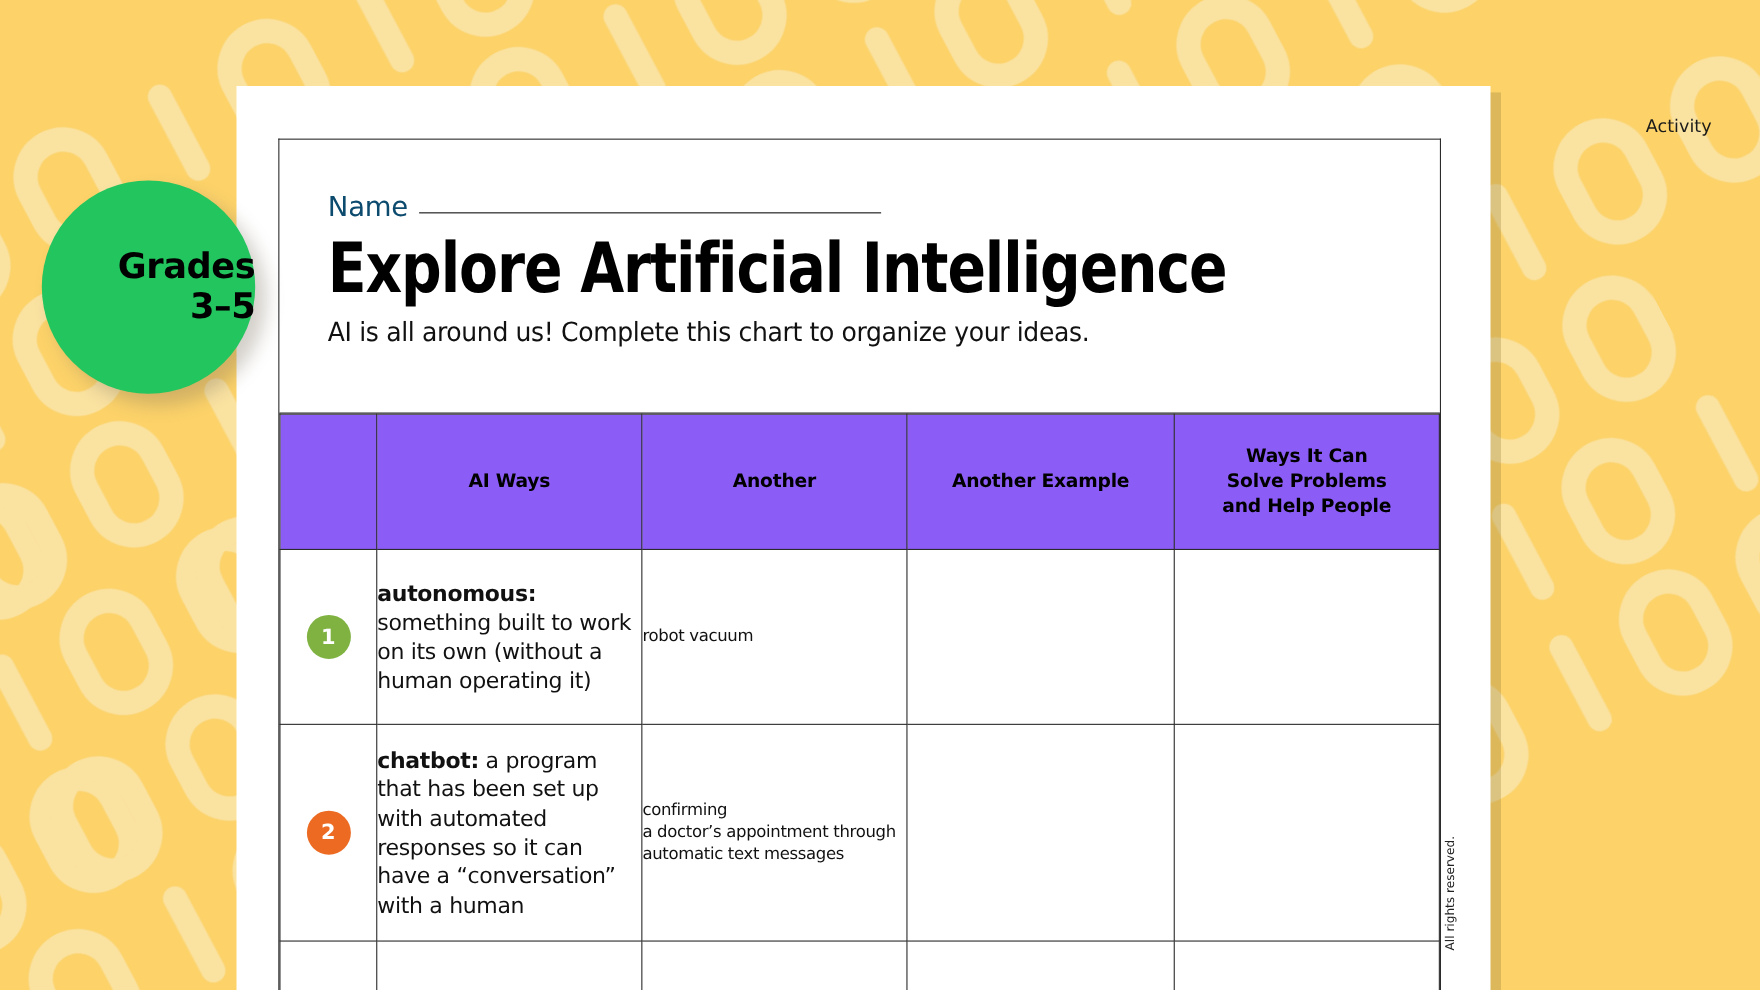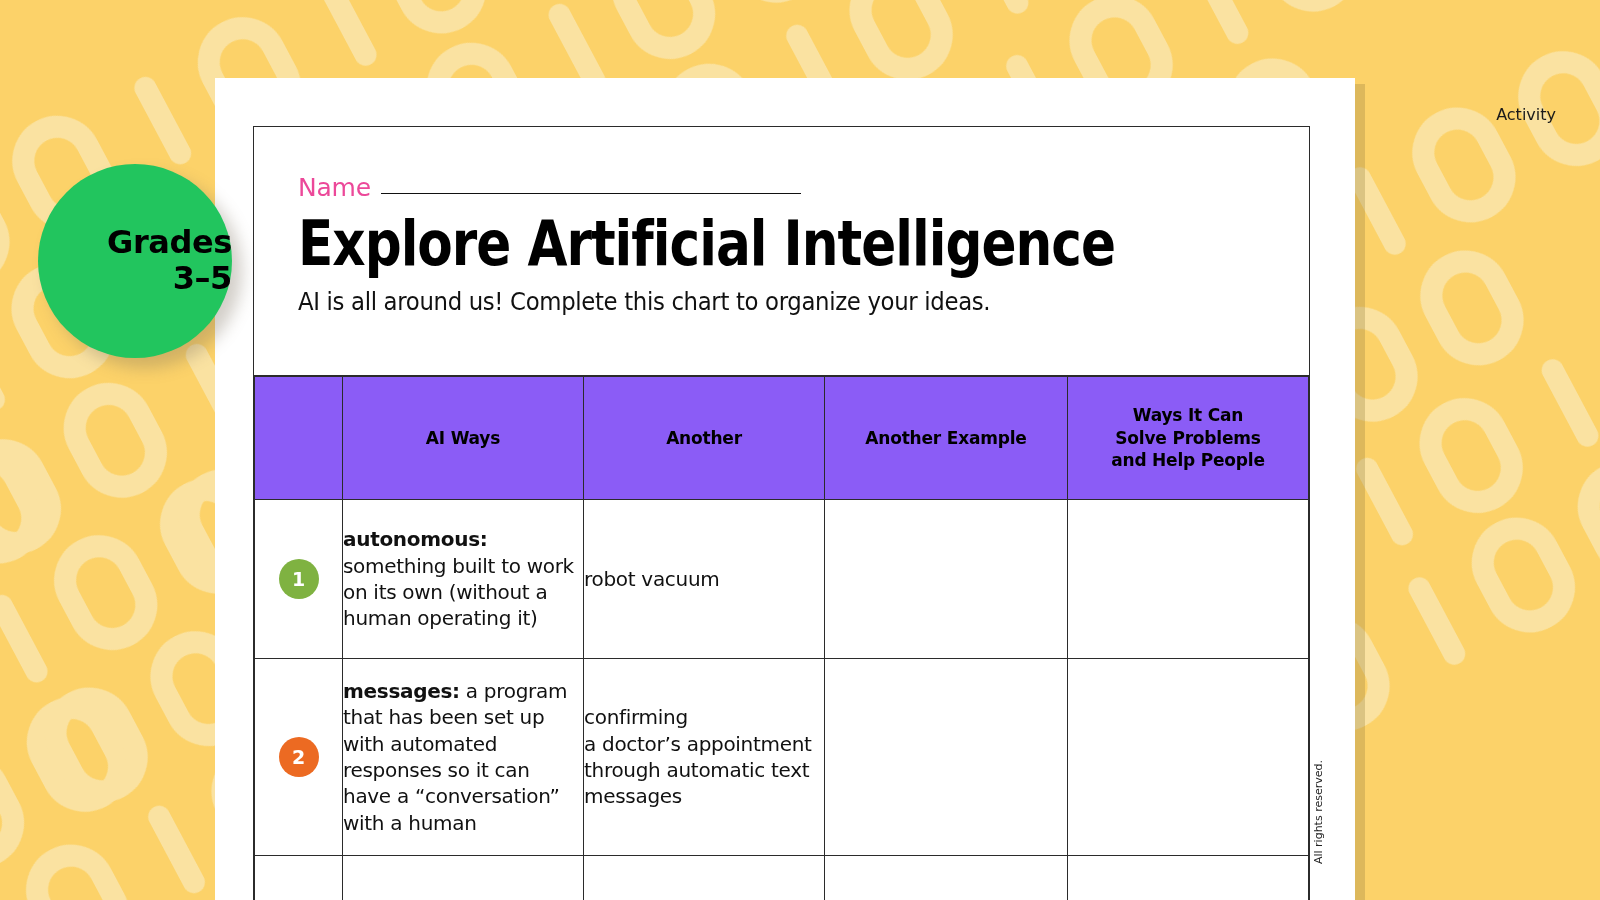--- a/index.html
+++ b/index.html
@@ -126,21 +126,21 @@
   }
   .name-row {
     display: flex;
     align-items: baseline;
     gap: 10px;
     margin-bottom: 10px;
   }
   .name-label {
     font-family: "DejaVu Sans", sans-serif;
     font-size: 25px;
-    color: #ec4899;
+    color: #0c4a6e;
     letter-spacing: -0.2px;
   }
   .name-rule {
     flex: 0 0 420px;
     border-bottom: 1.8px solid #111;
     height: 1px;
     position: relative;
     top: -2px;
   }
   #page-title {
@@ -224,21 +224,21 @@
     font-family: "DejaVu Sans", sans-serif;
     font-size: 20px;
     line-height: 1.32;
     color: #111;
     letter-spacing: -0.3px;
     vertical-align: middle;
   }
   td.term-cell .term-word {
     font-weight: bold;
   }
-  td.example-cell { font-size: 20px; }
+  td.example-cell { font-size: 15px; }
   tr.row-1 td { height: 158px; margin-top: 40px; }
   tr.row-2 td { height: 196px; }
   tr.row-3 td { height: 62px; }
 </style>
 </head>
 <body>
 
 <div id="stage">
 
   <div id="bg-pattern">
@@ -347,21 +347,21 @@
           <td class="example-cell">robot vacuum</td>
           <td></td>
           <td></td>
         </tr>
 
         <tr class="row-2">
           <td class="num-cell">
             <span class="num-badge orange">2</span>
           </td>
           <td class="term-cell">
-            <span class="term-word">messages:</span><span> a program that has been set up with automated responses so it can have a “conversation” with a human</span>
+            <span class="term-word">chatbot:</span><span> a program that has been set up with automated responses so it can have a “conversation” with a human</span>
           </td>
           <td class="example-cell">
             <div>confirming</div>
             <div>a doctor’s appointment through automatic text messages</div>
           </td>
           <td></td>
           <td></td>
         </tr>
 
         <tr class="row-3">

